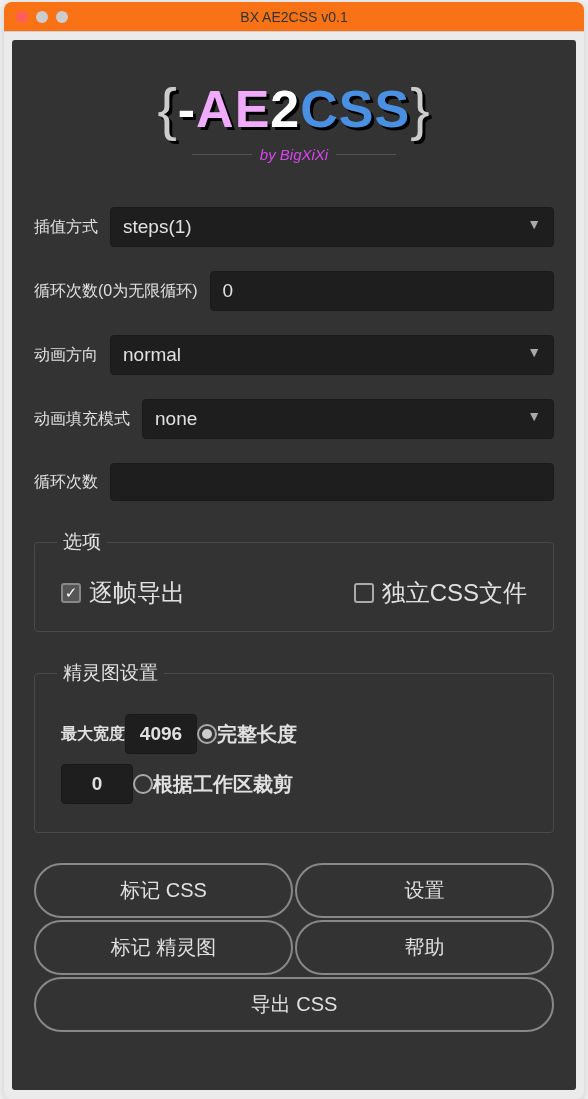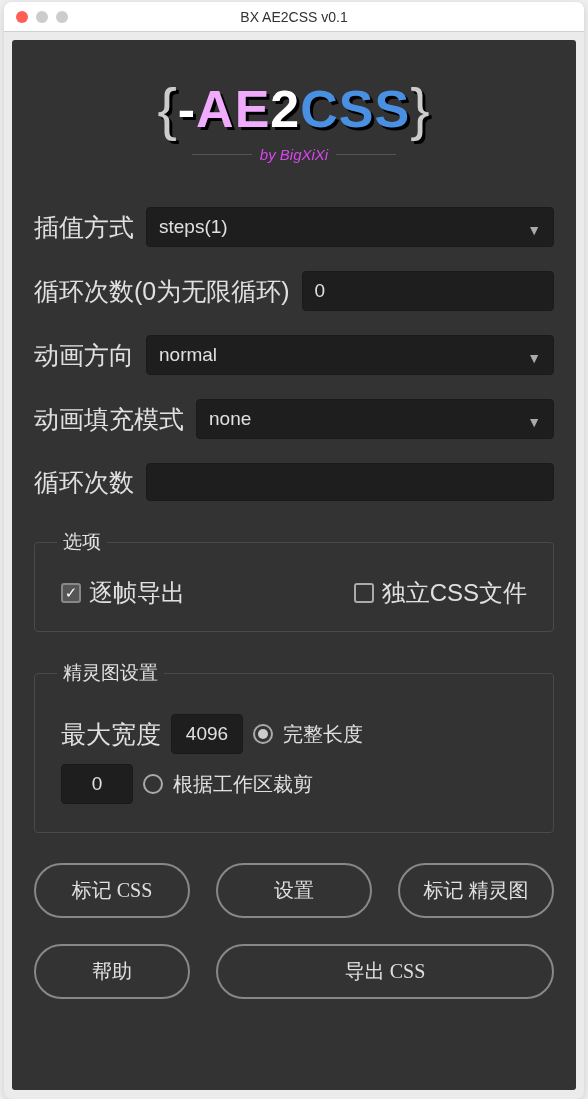--- a/index.html
+++ b/index.html
@@ -21,21 +21,21 @@
   width: 580px;
   background: #ebebeb;
   border-radius: 8px;
   overflow: hidden;
   box-shadow: 0 2px 10px rgba(0,0,0,0.15);
   margin-top: 2px;
 }
 
 .titlebar {
   height: 30px;
-  background: #ffffff;
+  background: #f97316;
   border-bottom: 1px solid #d0d0d0;
   display: flex;
   align-items: center;
   position: relative;
   padding: 0 10px;
 }
 
 .traffic-lights {
   display: flex;
   gap: 8px;
@@ -117,34 +117,34 @@
 
 .form-row {
   display: flex;
   align-items: center;
   margin: 24px 0;
   gap: 12px;
 }
 
 .form-label {
   color: #e0e0e0;
-  font-size: 25px;
+  font-size: 16px;
   white-space: nowrap;
 }
 
 .select-box {
   flex: 1;
   background: #1e1e1e;
   border: 1px solid #1a1a1a;
   border-radius: 4px;
   color: #e0e0e0;
   padding: 8px 12px;
   font-size: 19px;
   display: flex;
-  align-items: flex-end;
+  align-items: flex-start;
   justify-content: space-between;
   min-height: 38px;
 }
 
 .chevron {
   color: #aaa;
   font-size: 14px;
 }
 
 .input-box {
@@ -213,22 +213,22 @@
 }
 
 .checkbox-label {
   font-size: 24px;
   color: #e0e0e0;
 }
 
 .sprite-row {
   display: flex;
   align-items: center;
-  gap: 10px;
   margin: 10px 10px;
+  font-weight: bold;
 }
 
 .radio {
   width: 20px;
   height: 20px;
   border: 2px solid #aaaaaa;
   border-radius: 50%;
   display: flex;
   align-items: center;
   justify-content: center;
@@ -242,24 +242,23 @@
   border-radius: 50%;
 }
 
 .radio-label {
   font-size: 20px;
   color: #e0e0e0;
 }
 
 .button-grid {
   display: grid;
-  grid-template-columns: 1fr 1fr 1fr;
-  gap: 26px;
+  grid-template-columns: 1fr 1fr;
+  gap: 2px;
   margin-top: 30px;
-  font-family: Liberation Serif, serif;
 }
 
 .pill-button {
   border: 2px solid #888888;
   border-radius: 30px;
   padding: 12px 0;
   text-align: center;
   color: #e0e0e0;
   font-size: 20px;
   background: transparent;

